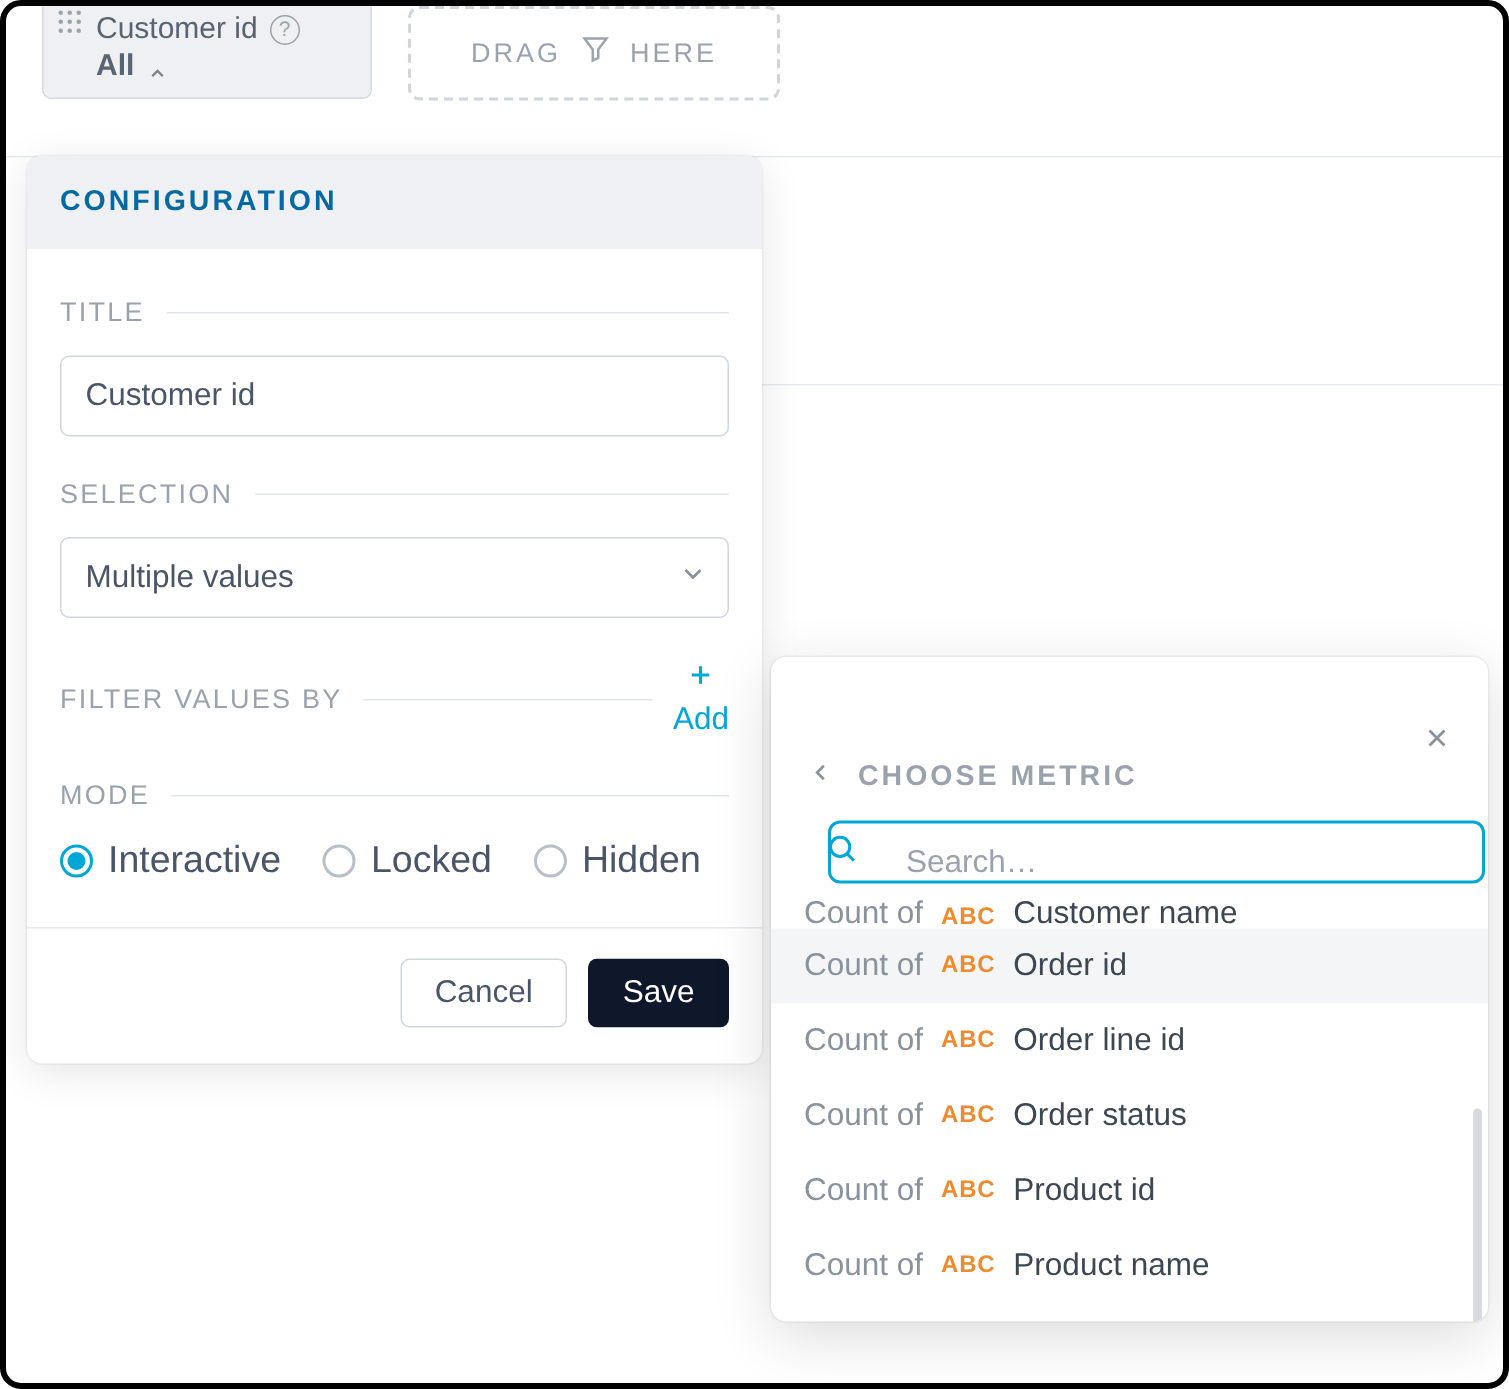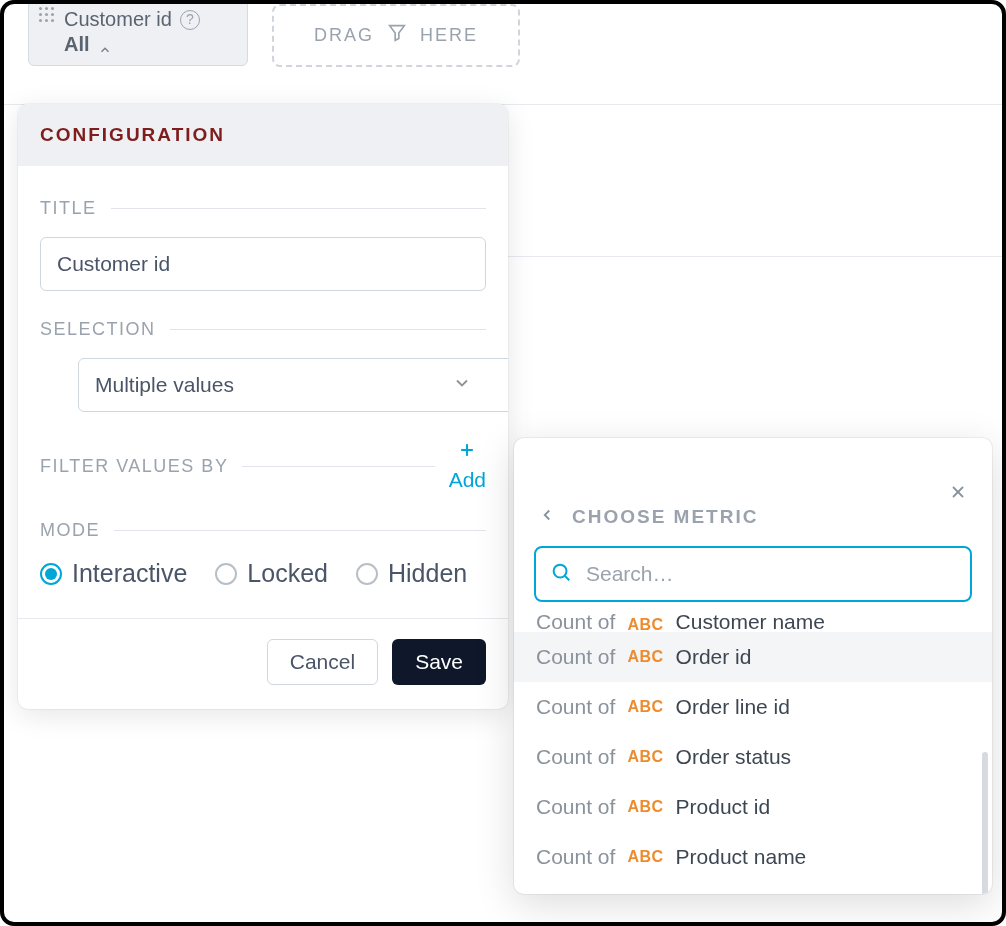--- a/index.html
+++ b/index.html
@@ -77,21 +77,21 @@
     left: 14px;
     top: 100px;
     width: 490px;
     background: #fff;
     border-radius: 10px;
     box-shadow: 0 6px 28px rgba(0,0,0,0.10), 0 0 0 1px rgba(0,0,0,0.04);
     overflow: hidden;
   }
   .config-header {
     background: #eef0f3;
-    color: #7f1d1d;
+    color: #0369a1;
     font-weight: 600;
     letter-spacing: 2px;
     font-size: 19px;
     padding: 20px 22px;
   }
   .panel-body { padding: 18px 22px 24px; }
 
   .section-label-row {
     display: flex; align-items: center; gap: 14px;
     margin: 28px 0 18px;
@@ -118,21 +118,20 @@
   }
   .select-display {
     width:100%;
     border:1px solid #cfd7de;
     border-radius:6px;
     padding:14px 40px 14px 16px;
     font-size:21px;
     color:#4a5568;
     background:#fff;
     cursor:pointer;
-    margin-left:38px;
   }
   .select-chevron {
     position:absolute; right:14px; top:50%; transform:translateY(-50%);
   }
   .select-chevron svg { width:20px; height:20px; stroke:#8a929b;}
 
   .add-link {
     display:flex; align-items:center; gap:8px;
     color:#00a7d6; font-size:21px; cursor:pointer; font-weight:500;flex-direction:column;
   }
@@ -184,24 +183,25 @@
   .close-x svg { width:20px; height:20px; stroke:#8a929b; }
 
   .search-wrap {
     margin: 0 20px 10px;
     position:relative;
   }
   .search-input {
     width:100%;
     border:2px solid #00a7d6;
     border-radius:8px;
-    padding:14px 16px 14px 50px;
+    padding:14px 16px 0 50px;
     font-size:21px;
     color:#4a5568;
     outline:none;
+    margin-left:18px;
   }
   .search-input::placeholder { color:#9aa3ad; }
   .search-icon {
     position:absolute; left:16px; top:50%; transform:translateY(-50%);
   }
   .search-icon svg { width:22px; height:22px; stroke:#00a7d6; }
 
   .metric-list { position:relative; }
   .metric-scrollbar {
     position:absolute; right:4px; top:140px; width:6px; height:160px;

